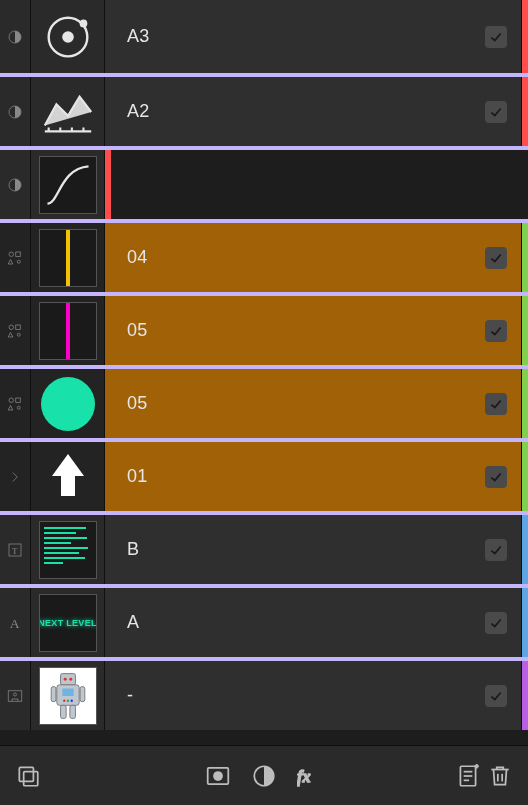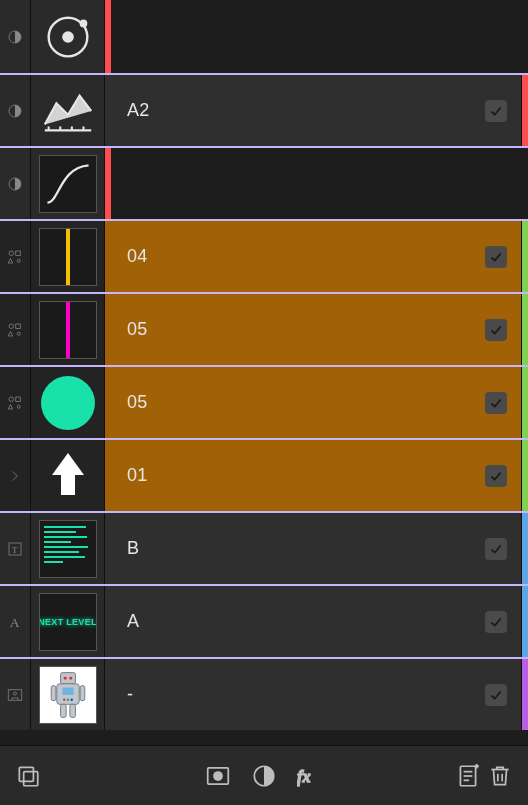--- a/index.html
+++ b/index.html
@@ -17,21 +17,21 @@
     height: 805px;
   }
   .layers {
     flex: 1;
     overflow: hidden;
   }
   .row {
     display: flex;
     align-items: stretch;
     height: 73px;
-    border-top: 2px solid #c4b5fd;
+    border-top: 4px solid #c4b5fd;
   }
   .row:first-child { border-top: none; }
   .col-a {
     width: 31px;
     display: flex;
     align-items: center;
     justify-content: center;
     border-right: 1px solid #0f0f0f;
     background: #2a2a2a;
   }
@@ -161,20 +161,28 @@
               <path d="M12 4 A8 8 0 0 1 12 20 Z" fill="#888" stroke="none"></path>
             </svg>
           </div>
         </div>
         <div class="col-b">
           <div class="thumb no-border">
             <svg viewBox="0 0 60 60" stroke="#e6e6e6" fill="none" stroke-width="2.5">
               <circle cx="30" cy="30" r="20"></circle>
               <circle cx="30" cy="30" r="6" fill="#e6e6e6" stroke="none"></circle>
               <circle cx="46" cy="16" r="4" fill="#e6e6e6" stroke="none"></circle>
+            </svg>
+          </div>
+        </div>
+        <div class="col-c">
+          <span class="label">A3</span>
+          <div class="check">
+            <svg viewBox="0 0 24 24" stroke="#1a1a1a" stroke-width="3" fill="none">
+              <polyline points="4,13 10,18 20,6"></polyline>
             </svg>
           </div>
         </div>
         <div class="color-tag" style="background:#ff4d4d"></div>
       </div>
       <div class="row">
         <div class="col-a">
           <div class="ico">
             <svg viewBox="0 0 24 24">
               <circle cx="12" cy="12" r="8"></circle>

